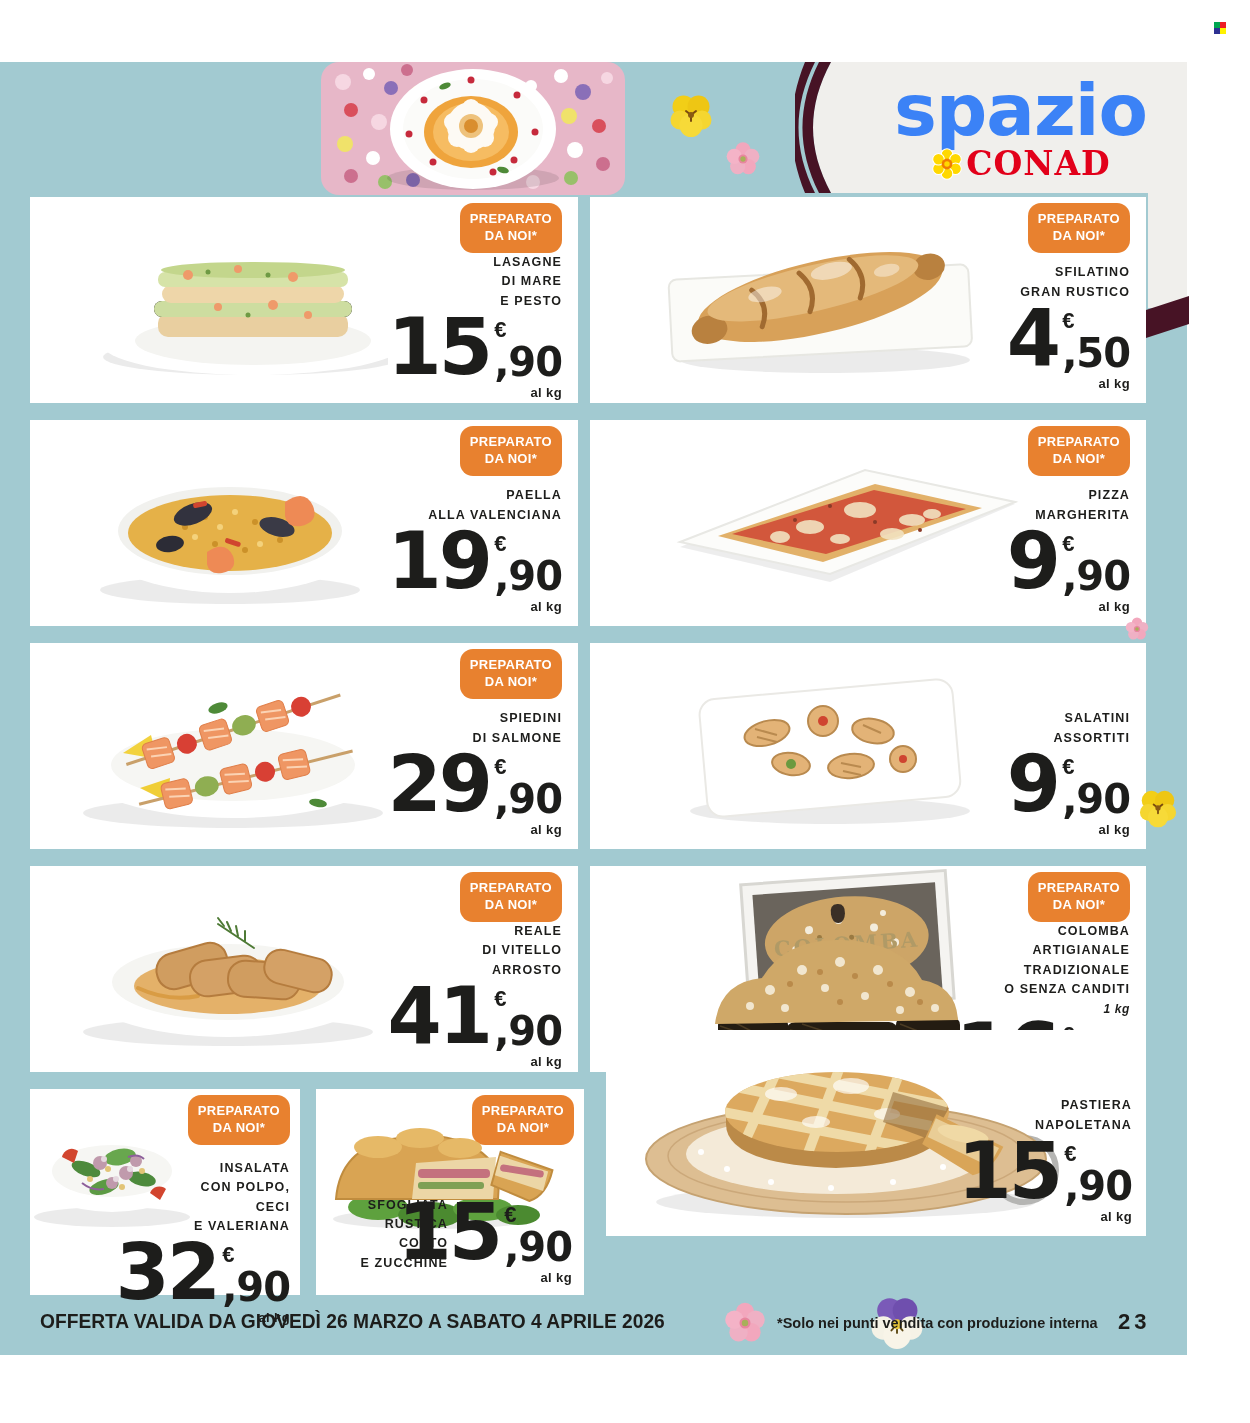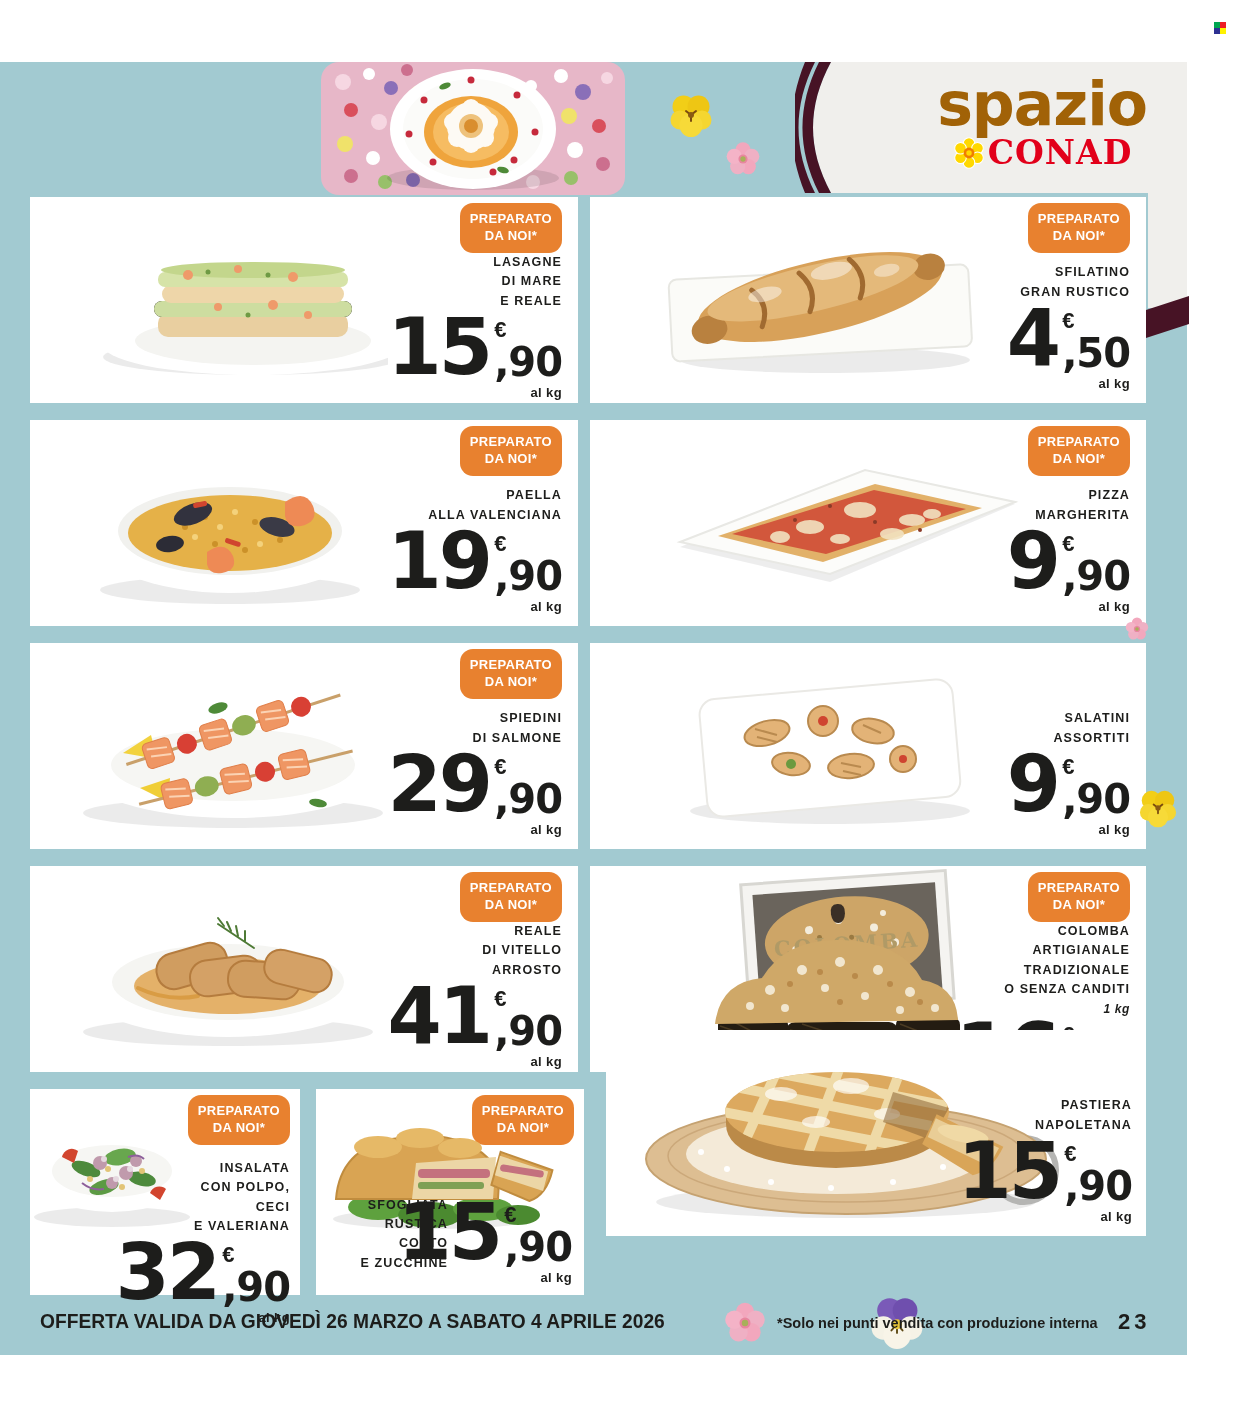--- a/index.html
+++ b/index.html
@@ -5,22 +5,22 @@
   html,body{margin:0;padding:0;background:#fff;}
   .page{position:relative;width:1250px;height:1423px;background:#ffffff;overflow:hidden;
         font-family:"Liberation Sans",sans-serif;color:#1d1d1b;}
   .blue-bg{position:absolute;left:0;top:62px;width:1187px;height:1293px;background:#a2cad1;}
   
   .regmark{position:absolute;left:1214px;top:22px;width:12px;height:12px;display:grid;grid-template-columns:6px 6px;}
   .regmark span{width:6px;height:6px;display:block;}
   
   .logo-wrap{position:absolute;left:795px;top:62px;width:392px;height:131px;}
   .brand{position:absolute;right:40px;top:14px;text-align:center;}
-  .brand-spazio{font-family:"DejaVu Sans",sans-serif;font-weight:bold;font-size:60px;line-height:.95;
-                color:#a16207;letter-spacing:-1px;}
+  .brand-spazio{font-family:"DejaVu Sans",sans-serif;font-weight:bold;font-size:72px;line-height:.95;
+                color:#3b82f6;letter-spacing:-1px;}
   .brand-conad{display:flex;align-items:center;justify-content:center;gap:2px;margin-top:0px;}
   .conad-text{font-family:"DejaVu Serif",serif;font-weight:bold;font-size:33px;color:#e2001a;letter-spacing:1px;}
   .gray-col{position:absolute;left:1148px;top:192px;width:39px;height:116px;background:#f0efec;}
   .maroon-diag{position:absolute;left:1146px;top:303px;width:43px;height:28px;background:#471325;transform:skewY(-18deg);}
   
   .card{position:absolute;background:#ffffff;}
   .food{position:absolute;}
   .col-right{position:absolute;top:6px;right:16px;bottom:12px;display:flex;flex-direction:column;align-items:flex-end;}
   .badge{background:#e8812f;color:#fff;font-weight:bold;font-size:13px;line-height:1.3;text-align:center;
          padding:8px 10px;border-radius:13px;white-space:pre-line;letter-spacing:.3px;}
@@ -201,21 +201,21 @@
           <circle cx="210" cy="60" r="2.5"></circle>
           <circle cx="190" cy="100" r="2.5"></circle>
       </g>
     </svg>
     <div class="col-right">
       <div class="badge">PREPARATO
 DA NOI*</div>
       <div class="spacer"></div>
       <div class="pname">LASAGNE
 DI MARE
-E REALE</div>
+E PESTO</div>
       <div class="price">
         <span class="pint">15</span>
         <span class="pcol">
             <span class="peuro">€</span>
             <span class="pdec">,90</span>
           </span>
       </div>
       <div class="punit">al kg</div>
     </div>
   </section>

